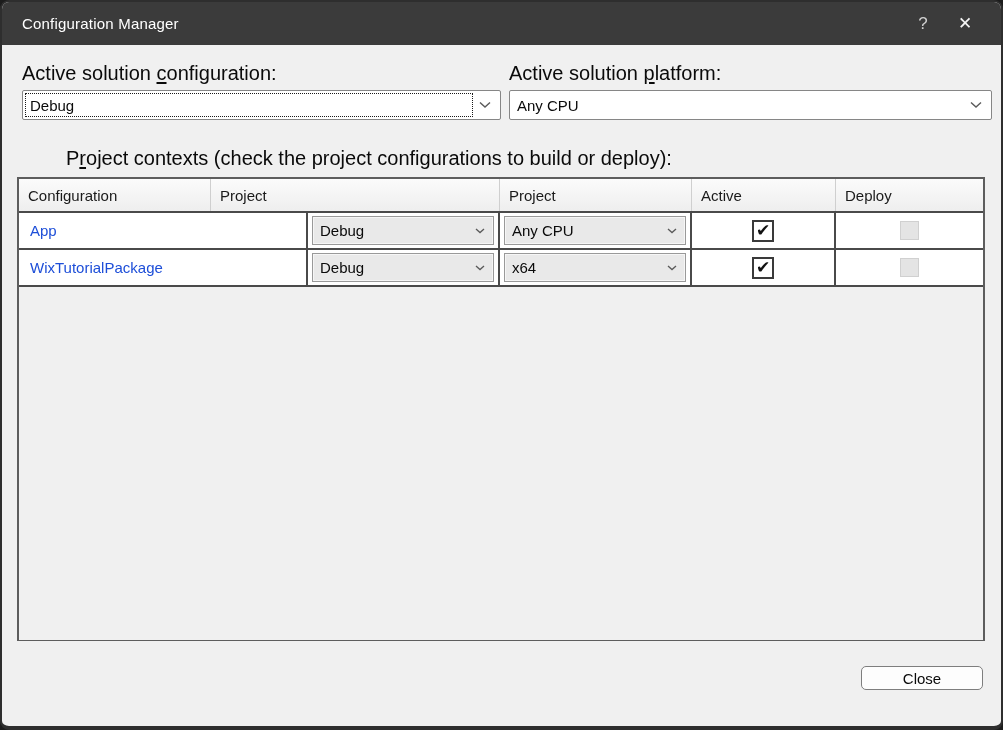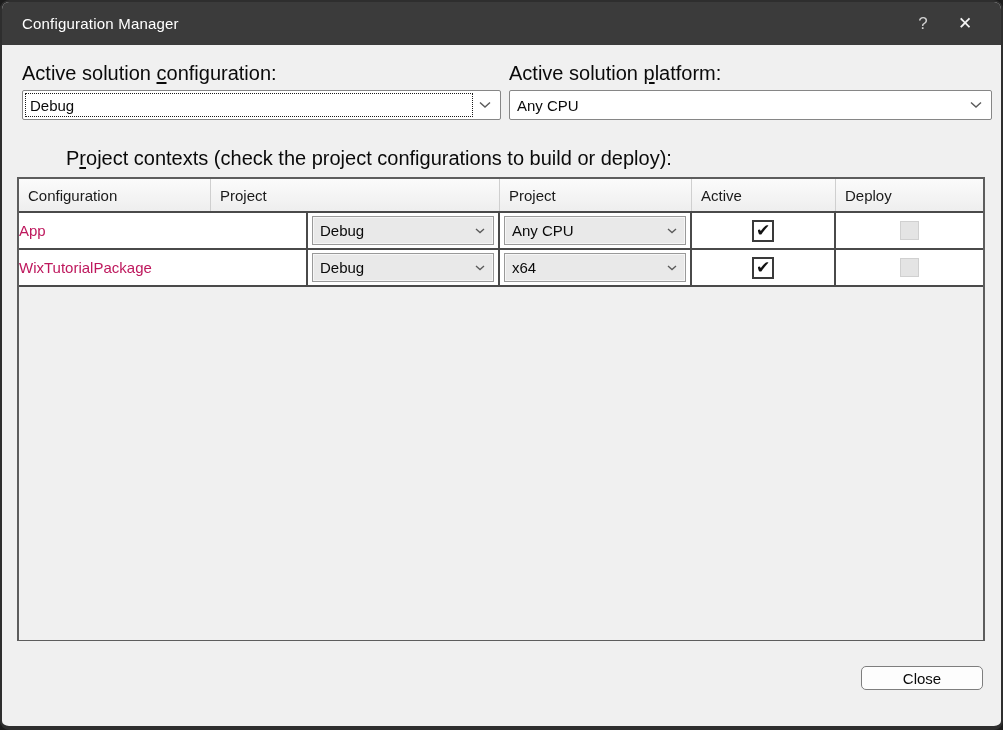--- a/index.html
+++ b/index.html
@@ -74,21 +74,21 @@
     padding-left: 9px;
     border-right: 1px solid #cfcfcf;
   }
   .grid-row { display: flex; height: 37px; background: #ffffff; border-top: 2px solid #4a4a4a; }
   .gr-cell { border-right: 2px solid #4a4a4a; display: flex; align-items: center; background: #ffffff; position: relative; }
   .c-project  { width: 289px; }
   .c-config   { width: 192px; }
   .c-platform { width: 192px; }
   .c-build    { width: 144px; justify-content: center; }
   .c-deploy   { flex: 1; border-right: none !important; justify-content: center; }
-  .gr-cell.text { font-size: 15px; color: #be185d; padding-left: 0; }
+  .gr-cell.text { font-size: 15px; color: #1d4ed8; padding-left: 11px; }
 
   .grid-empty { height: 355px; background: #f0f0f0; border-top: 2px solid #4a4a4a; }
 
   
   .cell-combo {
     flex: 1; margin: 3px 4px; height: 29px;
     background: #e9e9e9;
     border: 1px solid #999999;
     box-shadow: inset 0 0 0 1px #f6f6f6;
     display: flex; align-items: center;

